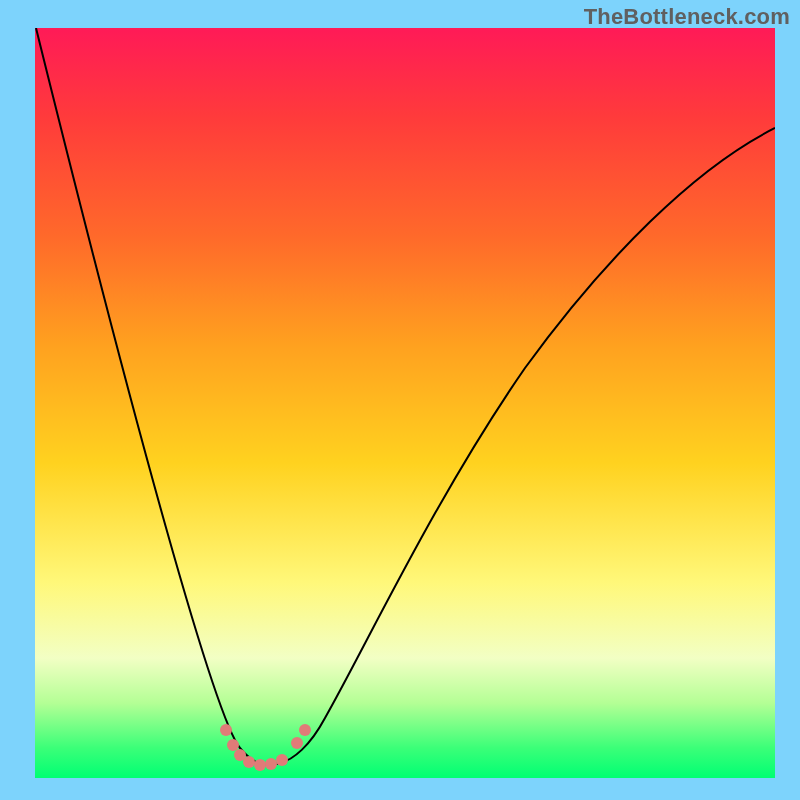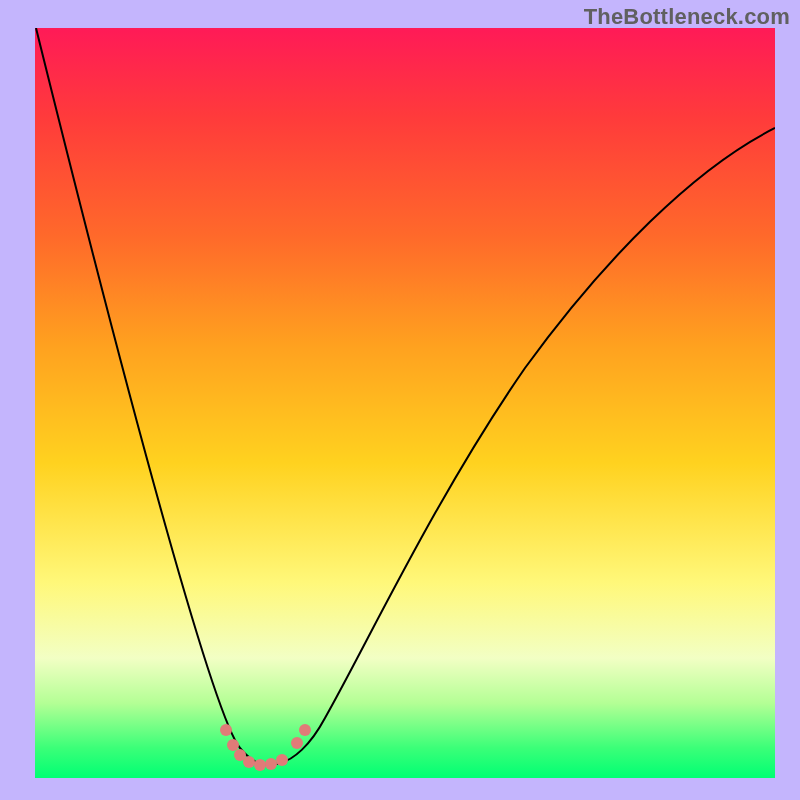--- a/index.html
+++ b/index.html
@@ -7,21 +7,21 @@
     padding: 0;
     width: 800px;
     height: 800px;
     overflow: hidden;
     font-family: Arial, Helvetica, sans-serif;
   }
   .frame {
     position: relative;
     width: 800px;
     height: 800px;
-    background: #c4b5fd;
+    background: #7dd3fc;
   }
   .watermark {
     position: absolute;
     top: 4px;
     right: 10px;
     color: #606060;
     font-size: 22px;
     font-weight: 600;
     letter-spacing: 0.2px;
     z-index: 5;

